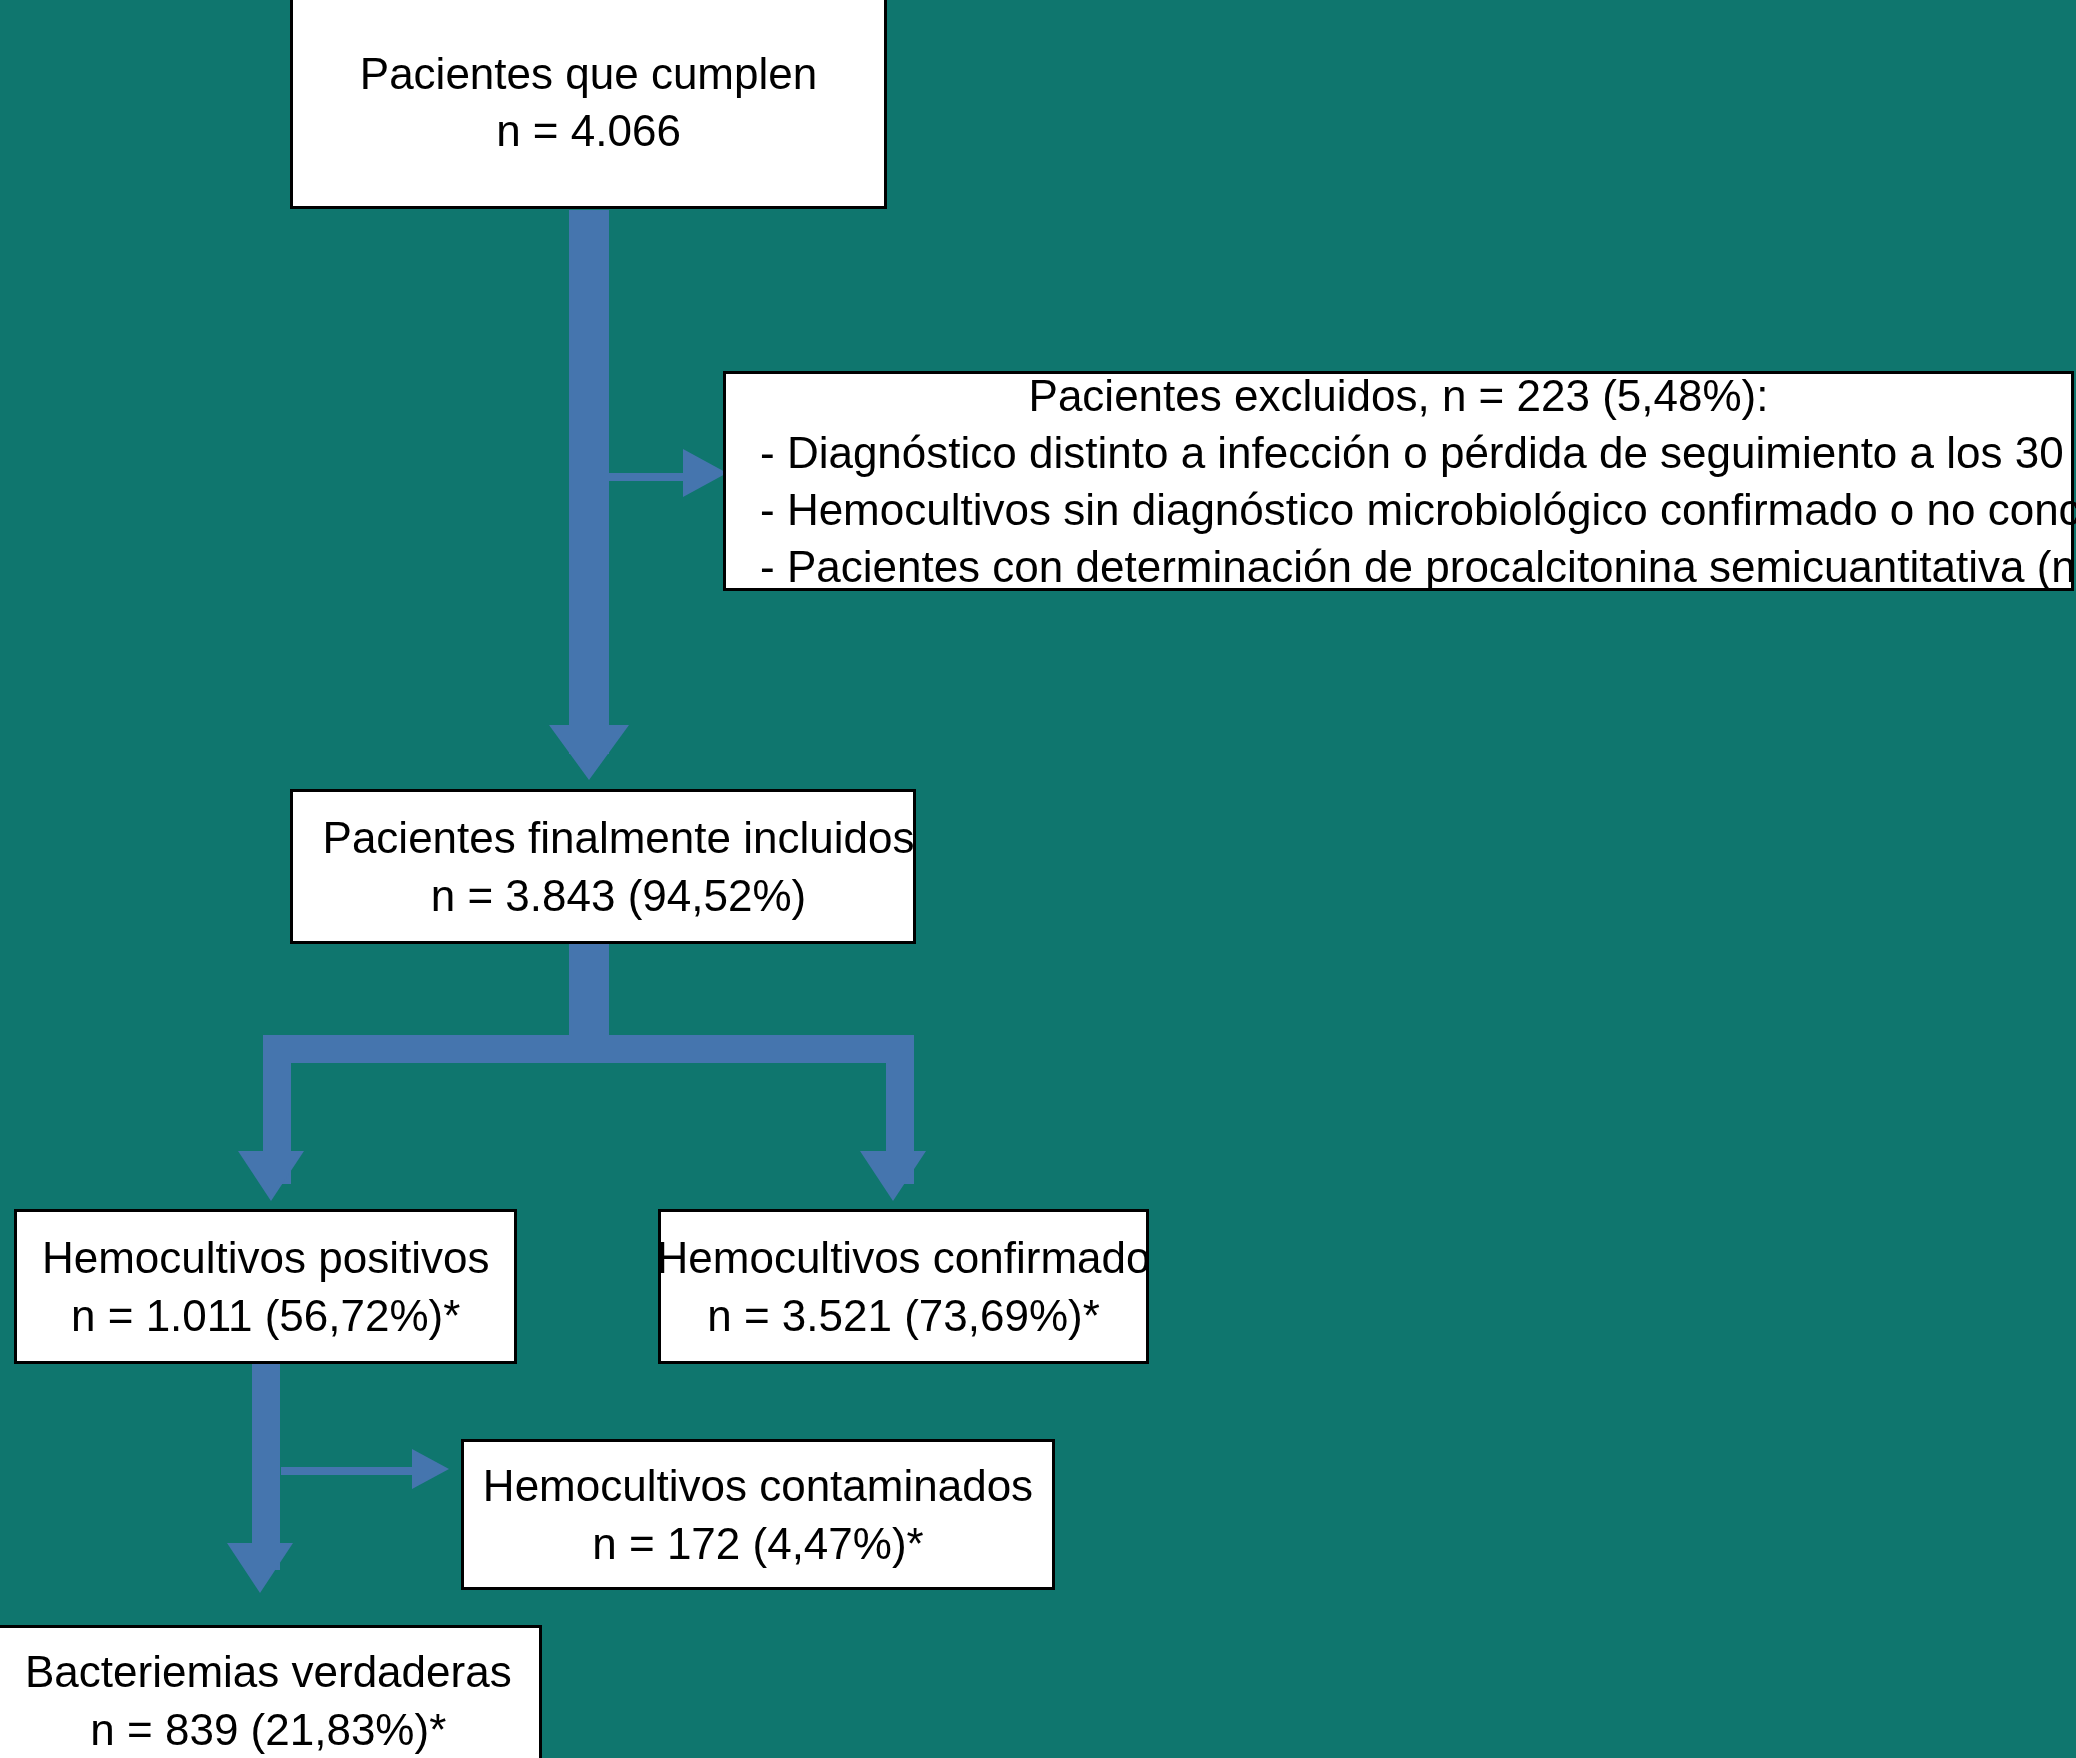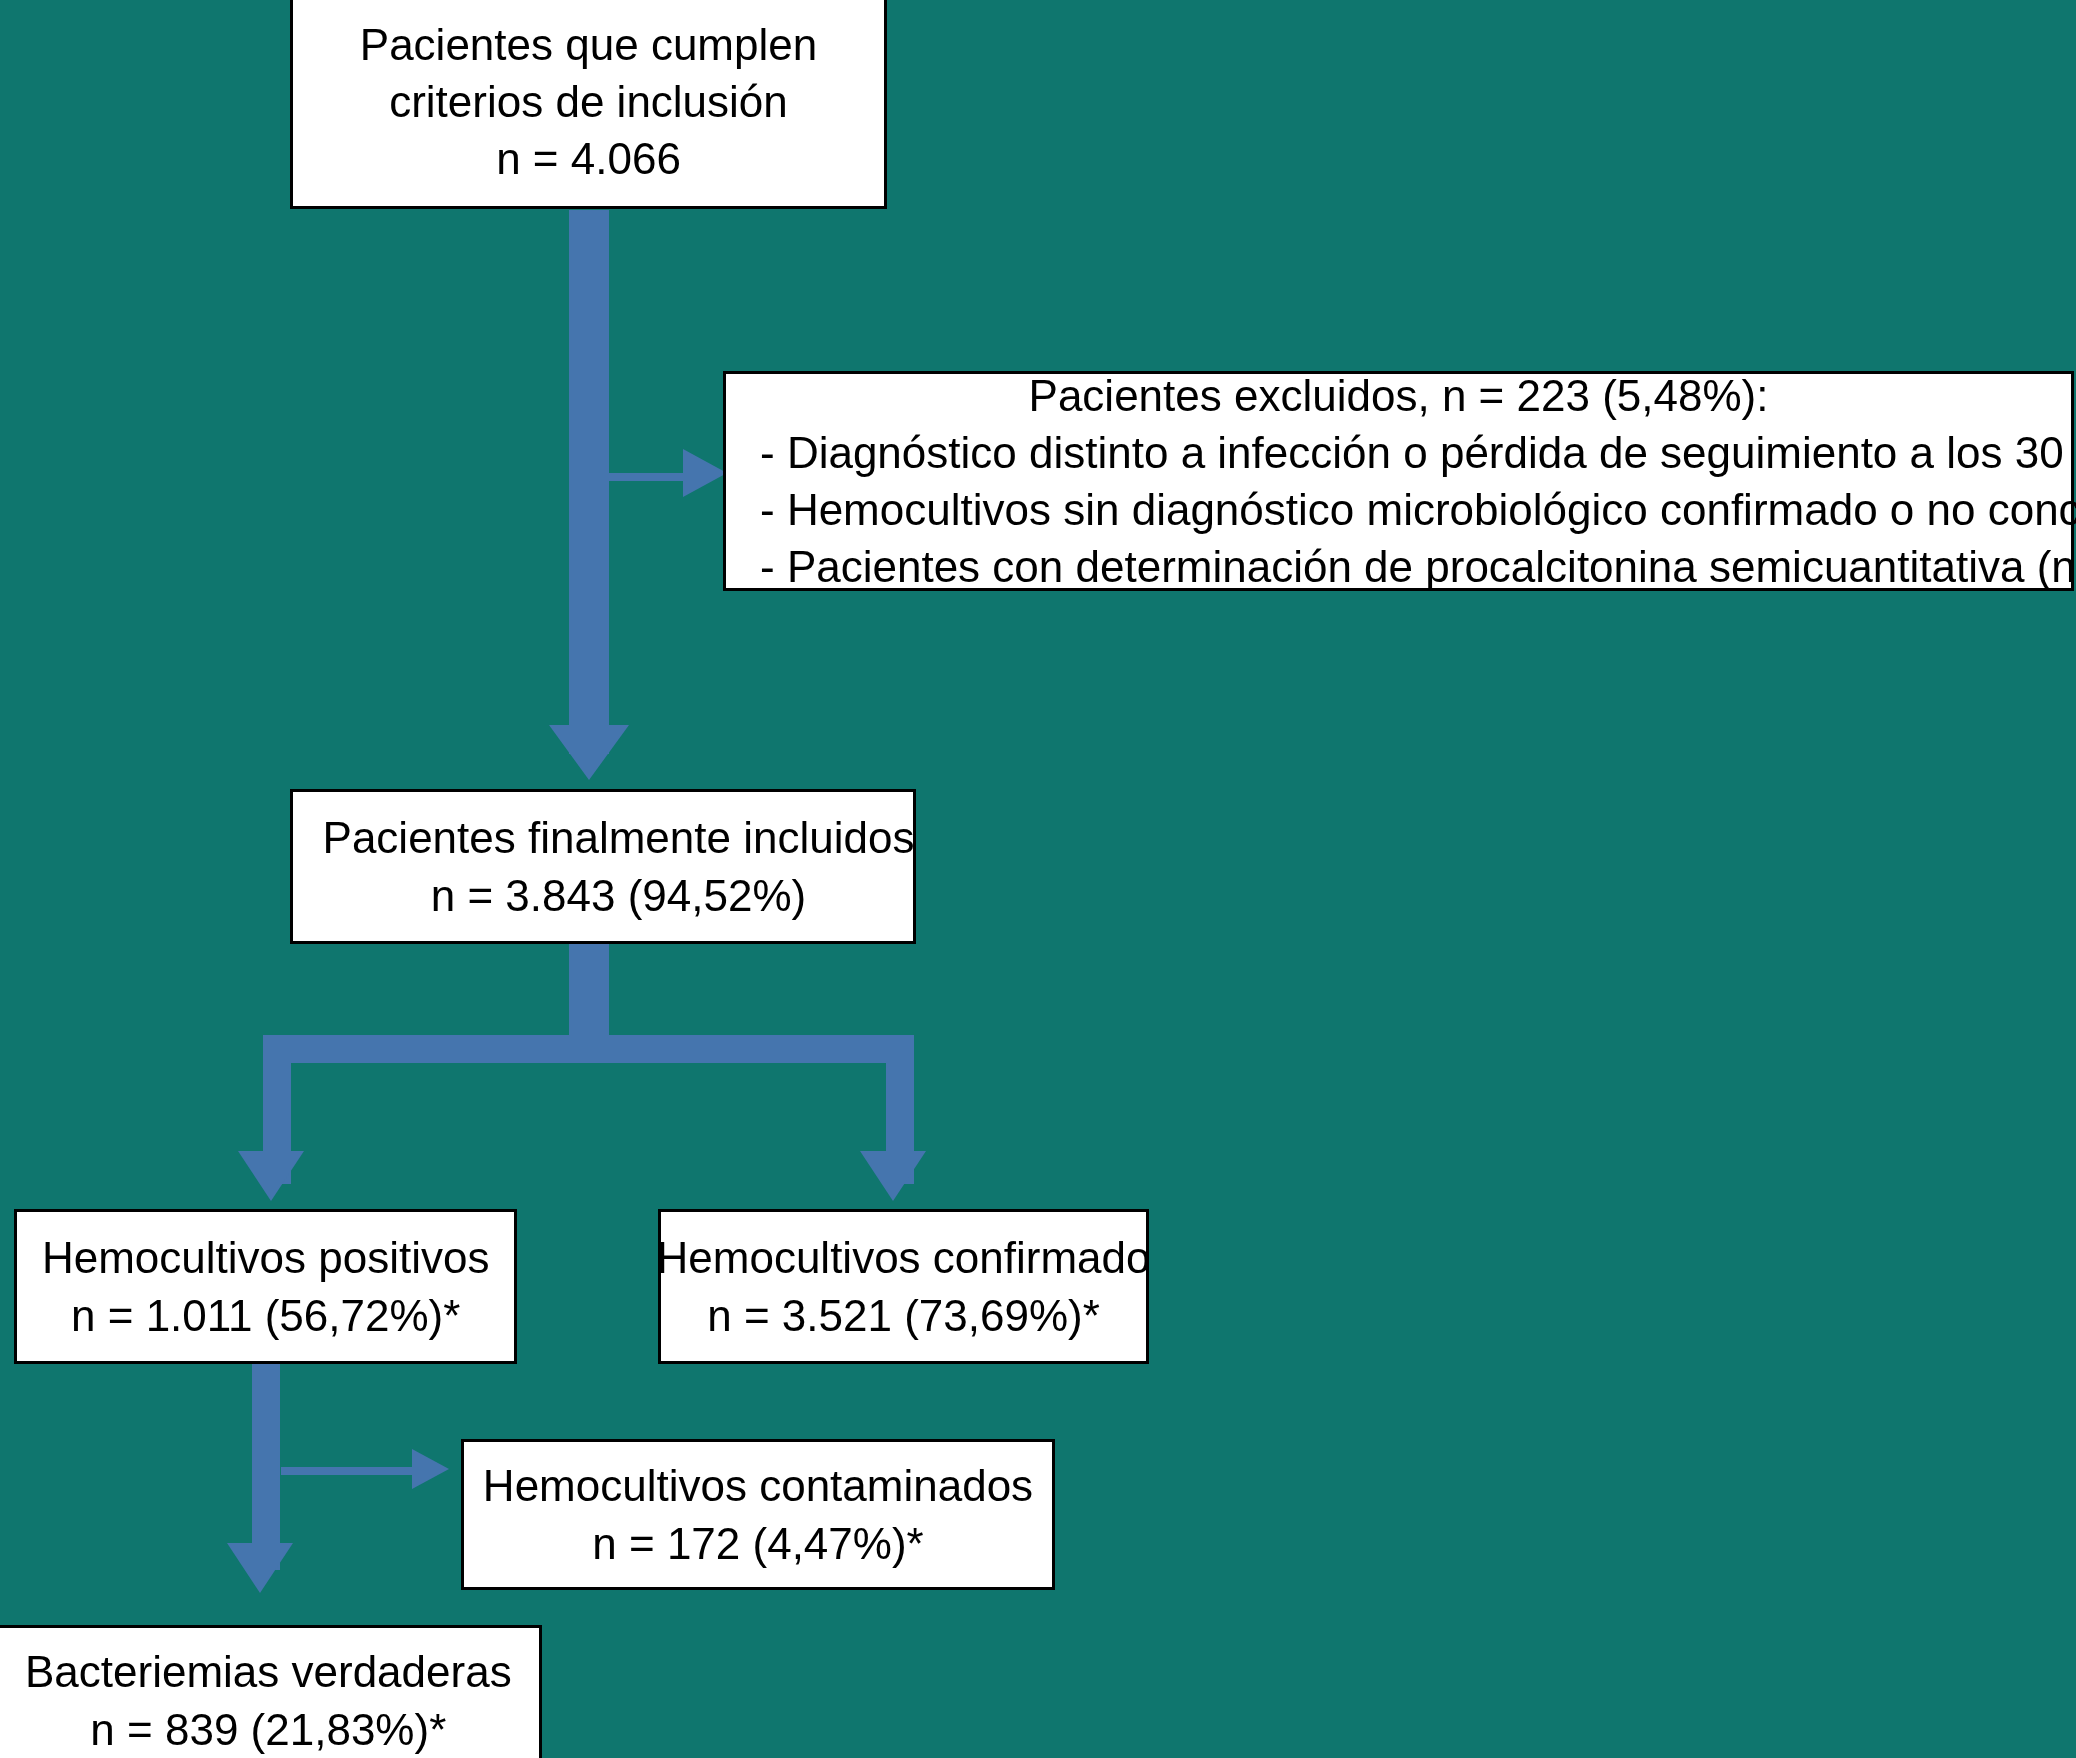--- a/index.html
+++ b/index.html
@@ -104,21 +104,20 @@
   <div class="arrowhead-down" style="left:860px; top:1151px; border-left-width:33px; border-right-width:33px; border-top-width:50px;"></div>
 
   <div class="conn vtrunk" style="left:252px; top:1364px; width:28.4px; height:206px;"></div>
   <div class="arrowhead-down" style="left:227px; top:1543px; border-left-width:33px; border-right-width:33px; border-top-width:50px;"></div>
 
   <div class="thinline" style="left:281px; top:1467px; width:135px;"></div>
   <div class="arrowhead-right small" style="left:412px; top:1449px;"></div>
 
   <div class="node" style="left:290px; top:-5.7px; width:597px; height:215px;">
     <div class="line">Pacientes que cumplen</div>
-    <div class="line">criterios de inclusión</div>
     <div class="line">n = 4.066</div>
   </div>
 
   <div class="node left-align" style="left:723px; top:371px; width:1351px; height:220px;">
     <div class="line center">Pacientes excluidos, n = 223 (5,48%):</div>
     <div class="line">- Diagnóstico distinto a infección o pérdida de seguimiento a los 30 días (n=137)</div>
     <div class="line">- Hemocultivos sin diagnóstico microbiológico confirmado o no concluyente (n=36)</div>
     <div class="line">- Pacientes con determinación de procalcitonina semicuantitativa (n = 50)</div>
   </div>
 

